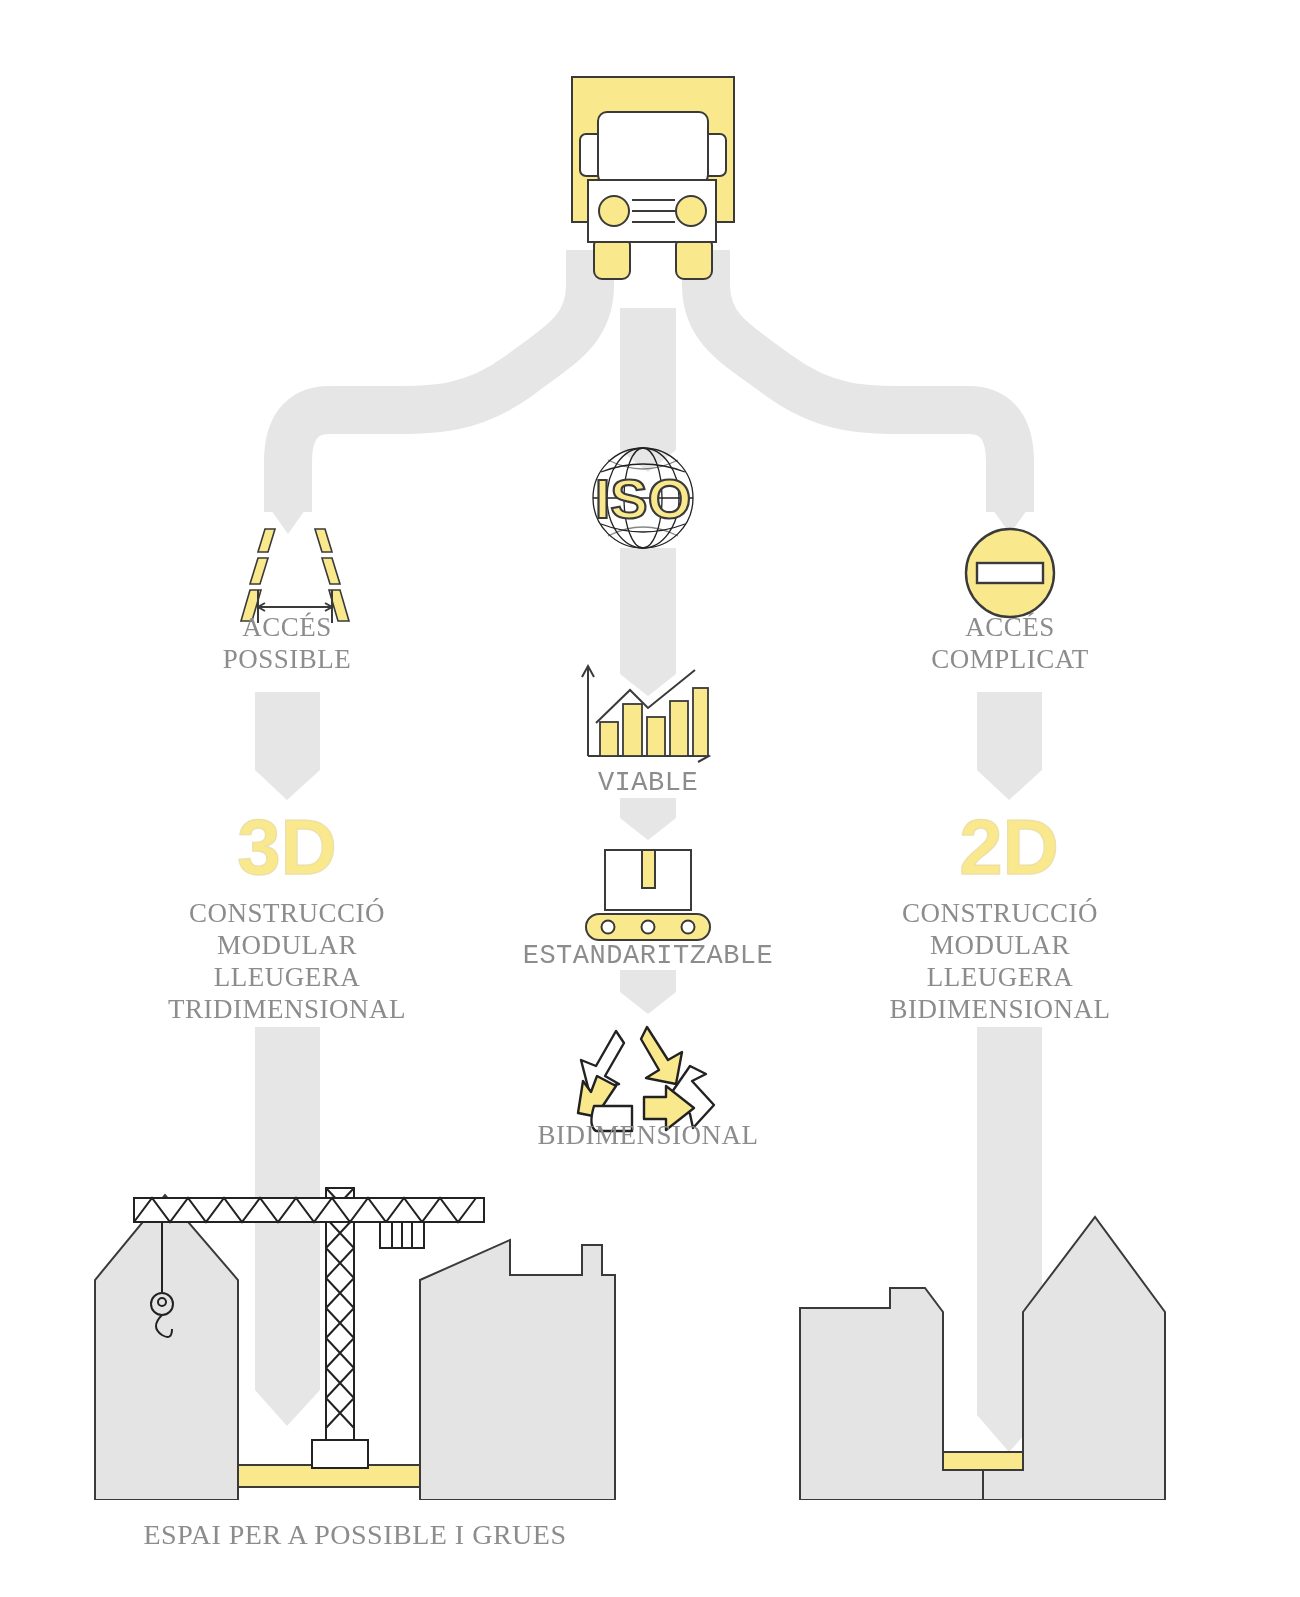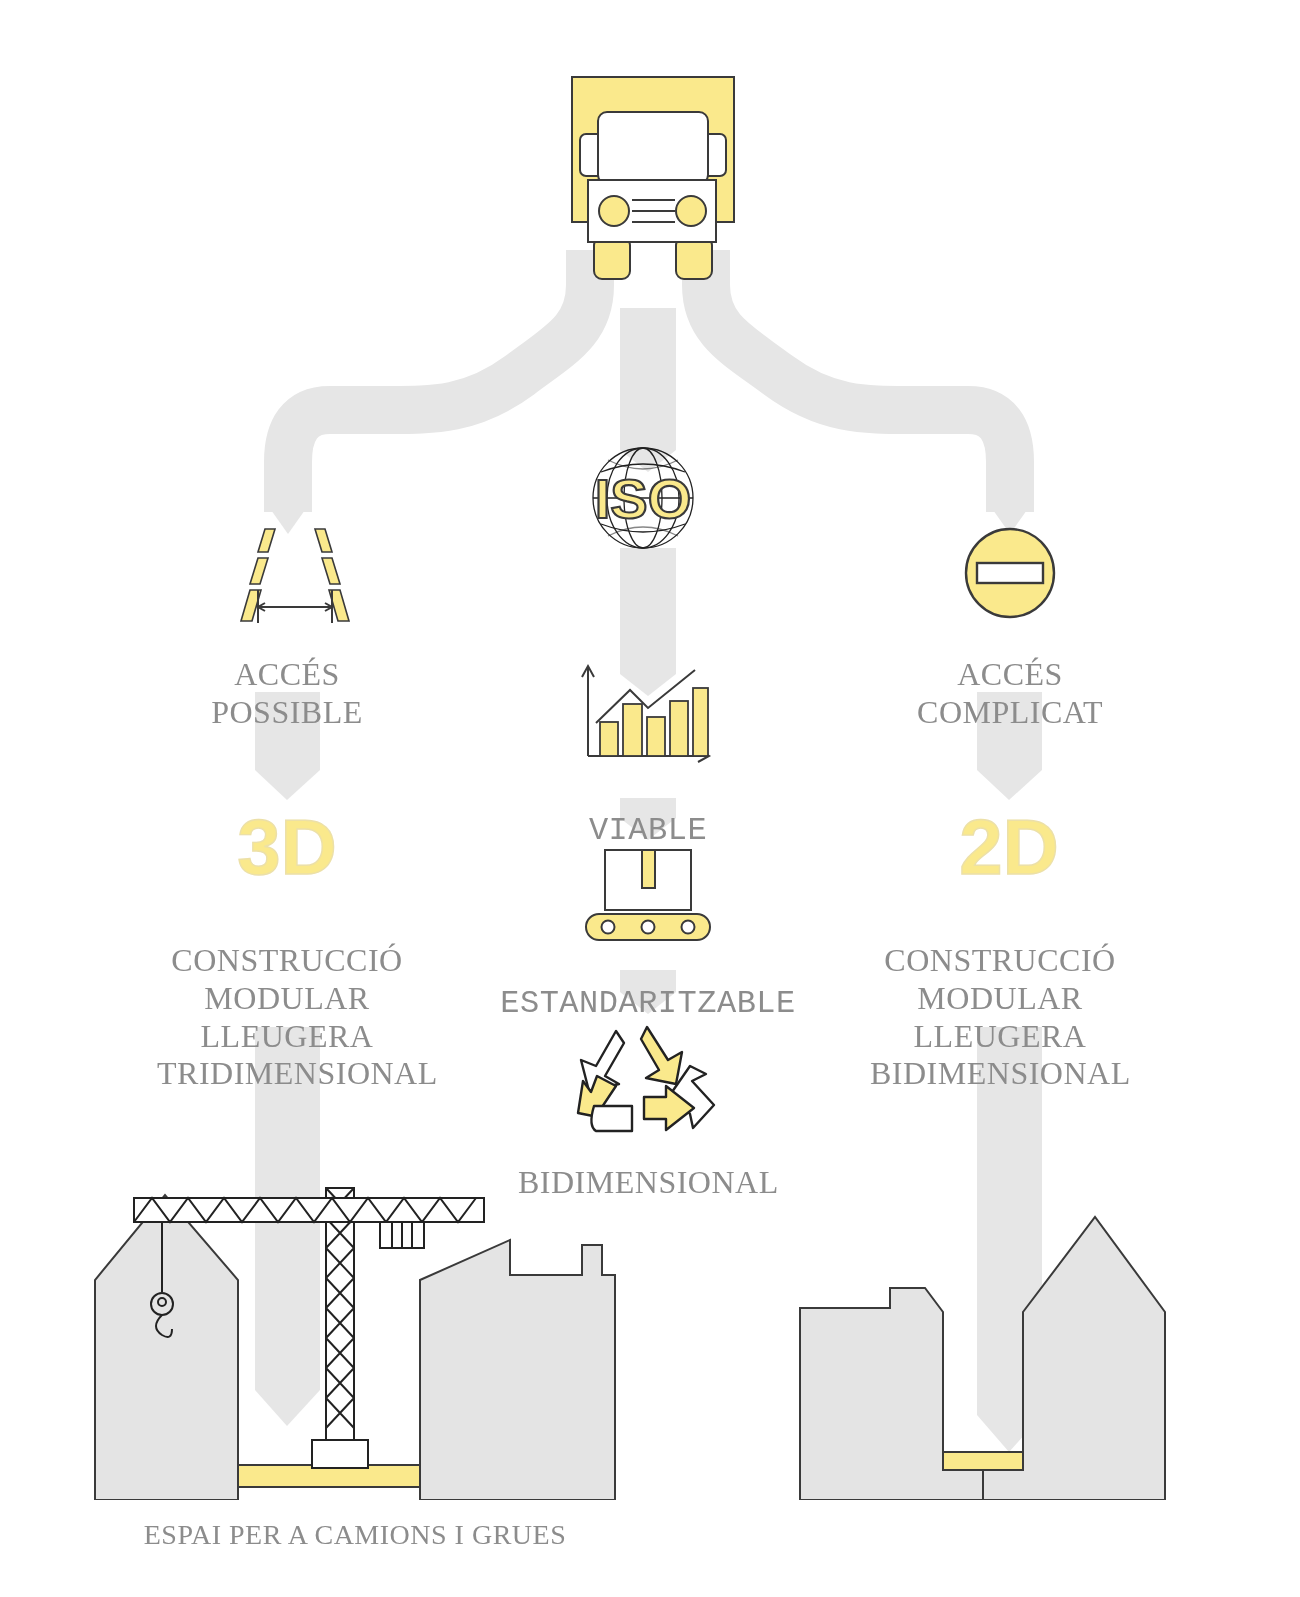--- a/index.html
+++ b/index.html
@@ -11,21 +11,21 @@
   .stage svg{position:absolute;left:0;top:0;}
   .lbl{
     position:absolute;
     color:#8c8c8c;
     font-family:"Liberation Serif", serif;
     text-align:center;
     letter-spacing:0.5px;
     line-height:1.18;
     white-space:pre-line;
   }
-  .lbl-lg{font-size:32px;margin-top:44px;}
+  .lbl-lg{font-size:27px;}
   .lbl-xl{font-size:28px;}
 </style>
 </head>
 <body>
 
 <div class="stage">
 
   <svg width="1300" height="1597" viewBox="0 0 1300 1597">
     <defs>
 
@@ -230,21 +230,21 @@
       <line x1="302" y1="52" x2="302" y2="78"></line>
       <line x1="312" y1="52" x2="312" y2="78"></line>
       <line x1="322" y1="52" x2="322" y2="78"></line>
 
       <line x1="72" y1="52" x2="72" y2="122"></line>
       <circle cx="72" cy="134" r="11"></circle>
       <circle cx="72" cy="132" r="4"></circle>
       <path d="M72,145 q-12,12 0,20 q10,6 10,-6"></path>
     </g>
   </svg>
-  <div class="lbl lbl-xl" style="left:95px;top:1518px;width:520px;">ESPAI PER A CAMIONS I GRUES</div>
+  <div class="lbl lbl-xl" style="left:95px;top:1518px;width:520px;">ESPAI PER A POSSIBLE I GRUES</div>
 
   <svg width="420" height="300" viewBox="0 0 420 300" style="left:795px;top:1200px;">
 
     <polygon points="5,300 5,108 95,108 95,88 130,88 148,112 148,268 188,268 188,300" fill="#e4e4e4" stroke="#3a3a3a" stroke-width="2"></polygon>
 
     <polygon points="188,300 188,268 228,268 228,112 300,17 370,112 370,300" fill="#e4e4e4" stroke="#3a3a3a" stroke-width="2"></polygon>
 
     <rect x="148" y="252" width="80" height="18" fill="#fae98c" stroke="#3a3a3a" stroke-width="2"></rect>
   </svg>
 

